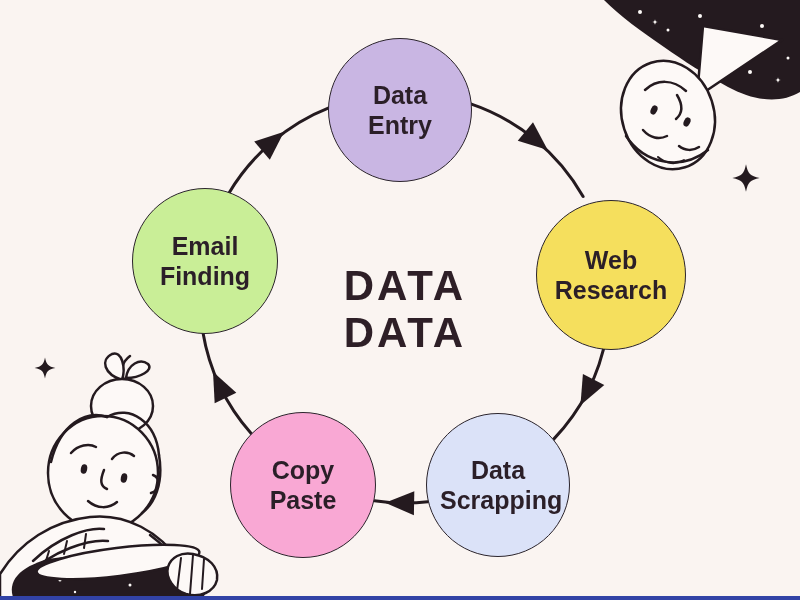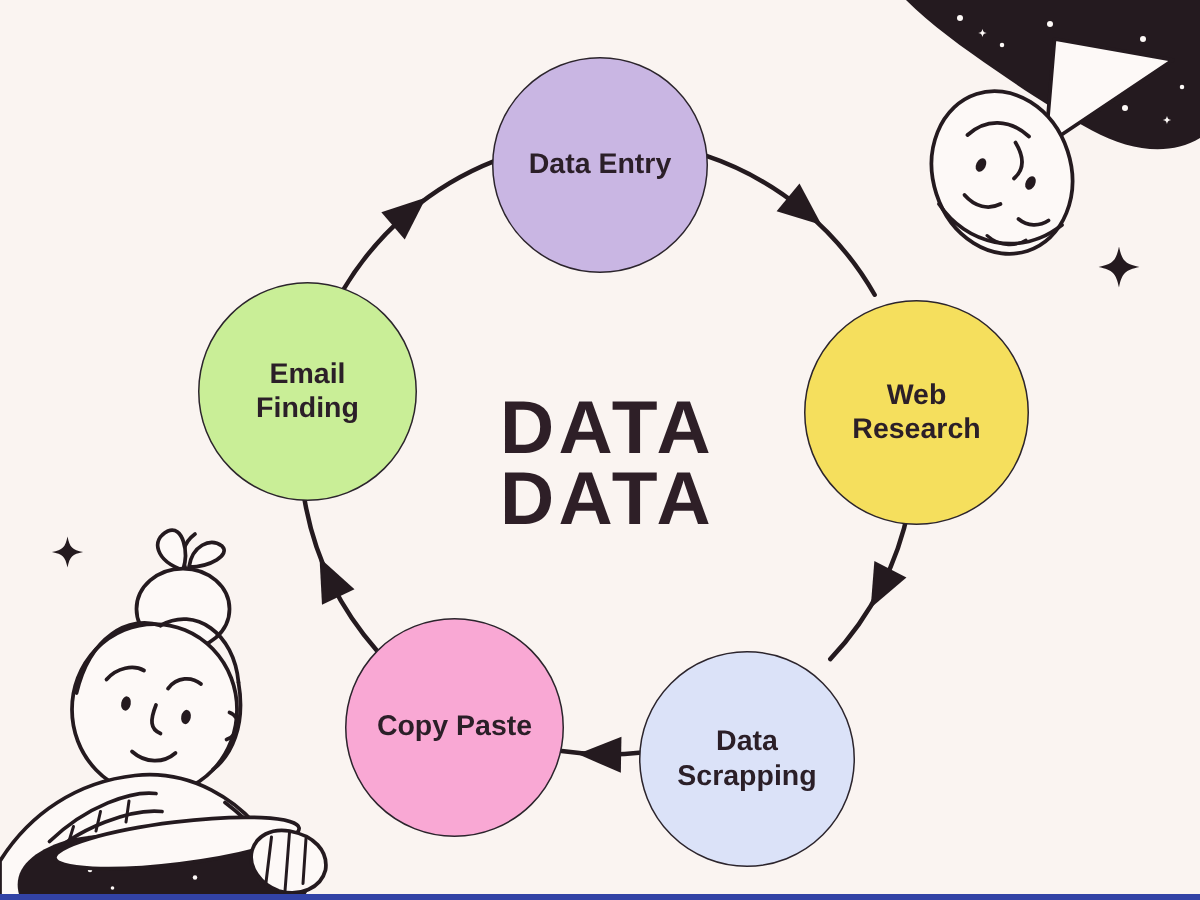--- a/index.html
+++ b/index.html
@@ -7,32 +7,32 @@
     position:relative; width:800px; height:600px; overflow:hidden;
     background:#faf4f1;
     font-family:"Liberation Sans", sans-serif;
   }
   .art{position:absolute; left:0; top:0; z-index:1;}
   .node{
     position:absolute; z-index:2; border-radius:50%;
     border:1.6px solid #2b242c; box-sizing:border-box;
     display:flex; align-items:center; justify-content:center;
     text-align:center; color:#2b1f28; font-weight:bold;
-    font-size:19px; line-height:1.22;
+    font-size:25px; line-height:1.22;
   }
   .node span{display:block; max-width:116px;}
   .node-data-entry   {left:328px; top:38px;  width:144px; height:144px;}
   .node-web-research {left:536px; top:200px; width:150px; height:150px;}
-  .node-data-scrapping{left:426px; top:434px; width:144px; height:144px;}
+  .node-data-scrapping{left:426px; top:413px; width:144px; height:144px;}
   .node-copy-paste   {left:230px; top:412px; width:146px; height:146px;}
   .node-email-finding{left:132px; top:188px; width:146px; height:146px;}
   .center-title{
     position:absolute; z-index:2; left:285px; top:262px; width:240px;
     text-align:center; color:#2e1f27; font-weight:800;
-    font-size:50px; line-height:47px; letter-spacing:3px;
+    font-size:42px; line-height:47px; letter-spacing:3px;
   }
   .bottom-bar{
     position:absolute; z-index:3; left:0; bottom:0; width:800px; height:4px;
   }
   .ink-line{stroke:#241a1f; fill:none; stroke-linecap:round; stroke-linejoin:round;}
   .ink-fill{fill:#241a1f; stroke:none;}
   .paper{fill:#fdf9f7; stroke:#241a1f; stroke-linejoin:round;}
 </style>
 </head>
 <body>

